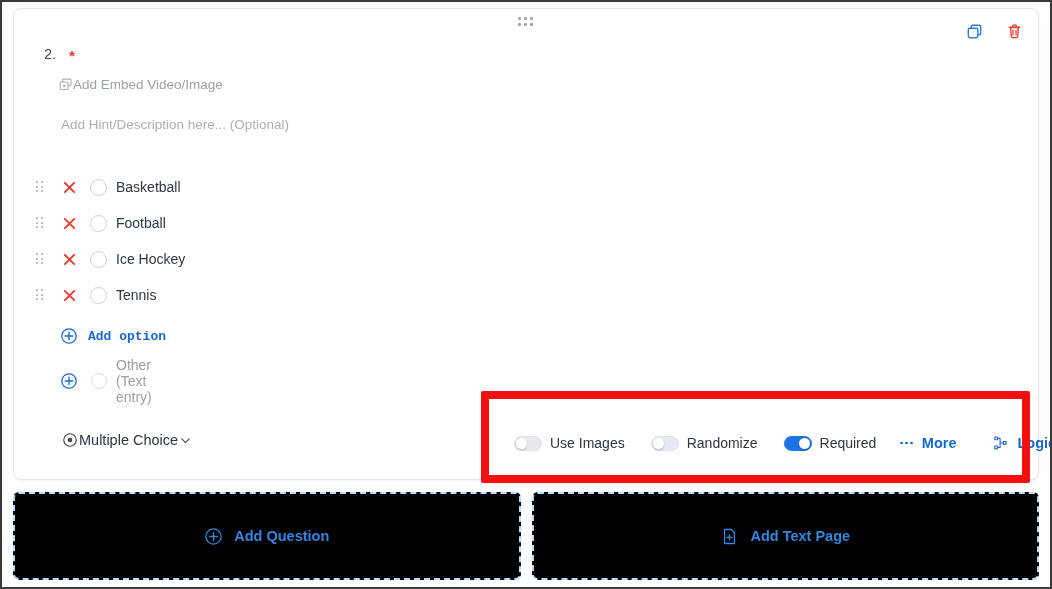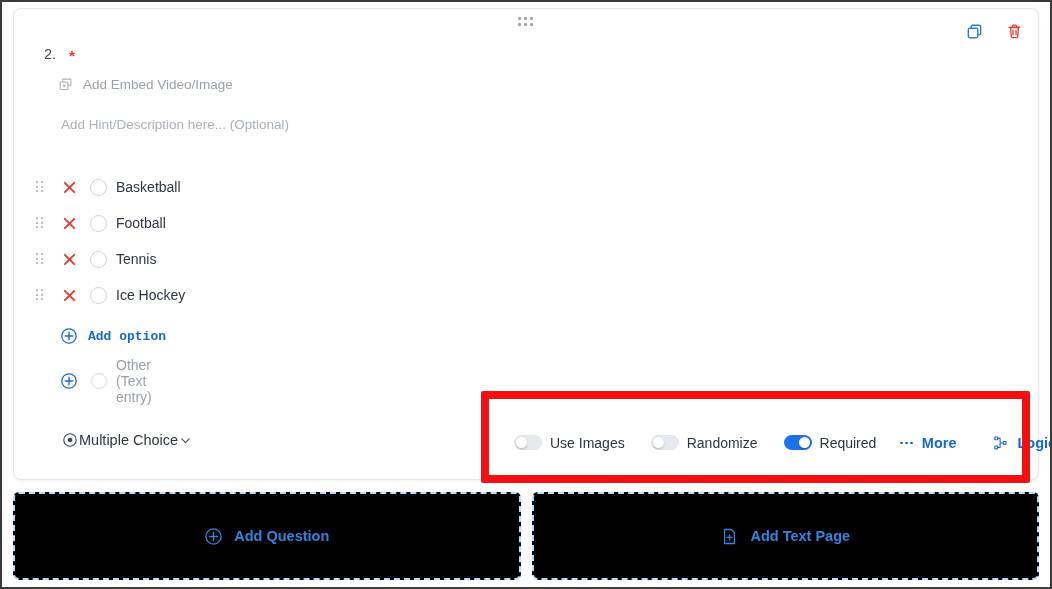--- a/index.html
+++ b/index.html
@@ -105,21 +105,21 @@
     top: 2px;
     margin-left: 4px;
   }
 
   .embed-row {
     position: absolute;
     left: 44px;
     top: 68px;
     display: flex;
     align-items: center;
-    gap: 10px;
+    gap: 0;
     cursor: pointer;
   }
   .embed-label {
     font-size: 13.5px;
     color: #9aa1a9;
   }
 
   .hint-row {
     position: absolute;
     left: 47px;
@@ -265,20 +265,21 @@
   .settings-bar {
     position: absolute;
     left: 500px;
     top: 421px;
     display: flex;
     align-items: center;
     height: 26px;
   }
   .toggle-item {
     display: flex;
+    align-items: center;
     gap: 8px;
     cursor: pointer;
   }
   .switch {
     width: 28px;
     height: 15px;
     border-radius: 8px;
     background: #e6e9ed;
     border: 1px solid #dfe3e8;
     position: relative;
@@ -475,39 +476,39 @@
             <i></i>
             <i></i>
             <i></i>
           </span>
         <span class="opt-delete">
           <svg width="15" height="15" viewBox="0 0 16 16">
             <path d="M3 3l10 10M13 3L3 13" stroke="#e8392f" stroke-width="2" stroke-linecap="round"></path>
           </svg>
         </span>
         <span class="opt-radio"></span>
-        <span class="opt-label">Tennis</span>
+        <span class="opt-label">Ice Hockey</span>
       </div>
 
       <div class="option-row">
         <span class="opt-drag">
             <i></i>
             <i></i>
             <i></i>
             <i></i>
             <i></i>
             <i></i>
           </span>
         <span class="opt-delete">
           <svg width="15" height="15" viewBox="0 0 16 16">
             <path d="M3 3l10 10M13 3L3 13" stroke="#e8392f" stroke-width="2" stroke-linecap="round"></path>
           </svg>
         </span>
         <span class="opt-radio"></span>
-        <span class="opt-label">Ice Hockey</span>
+        <span class="opt-label">Tennis</span>
       </div>
 
     </div>
 
     <div class="add-option-row">
       <span class="plus-wrap">
         <svg width="18" height="18" viewBox="0 0 20 20">
           <circle cx="10" cy="10" r="8" fill="none" stroke="#1668d1" stroke-width="1.4"></circle>
           <path d="M10 5.8v8.4M5.8 10h8.4" stroke="#1668d1" stroke-width="1.5" stroke-linecap="round"></path>
         </svg>

